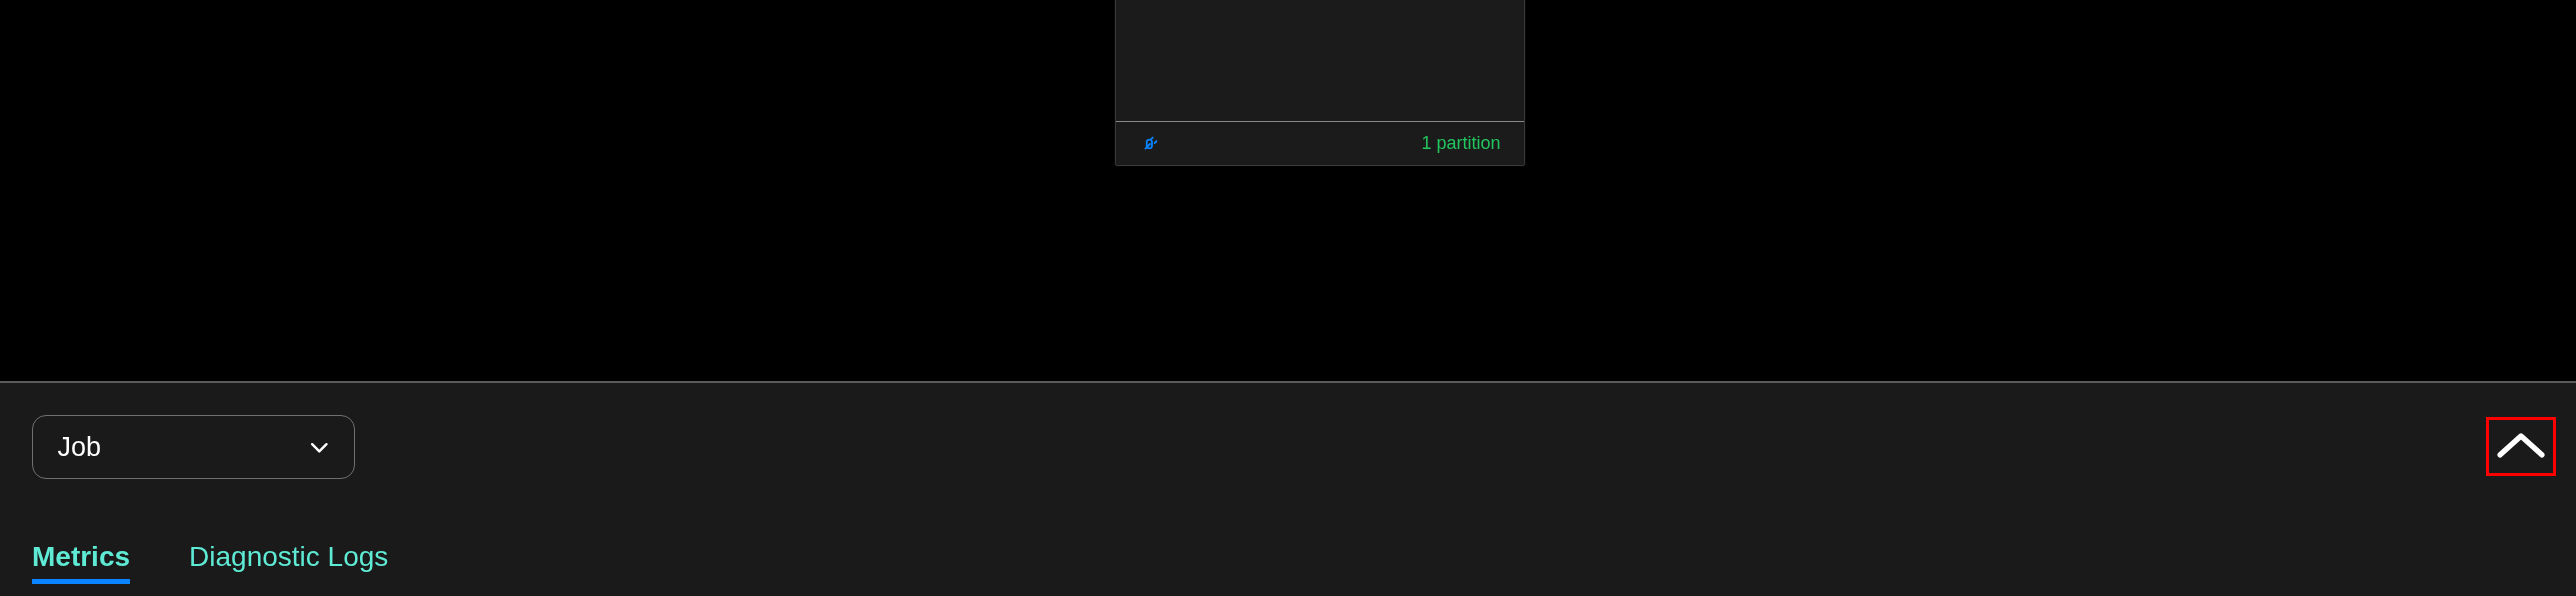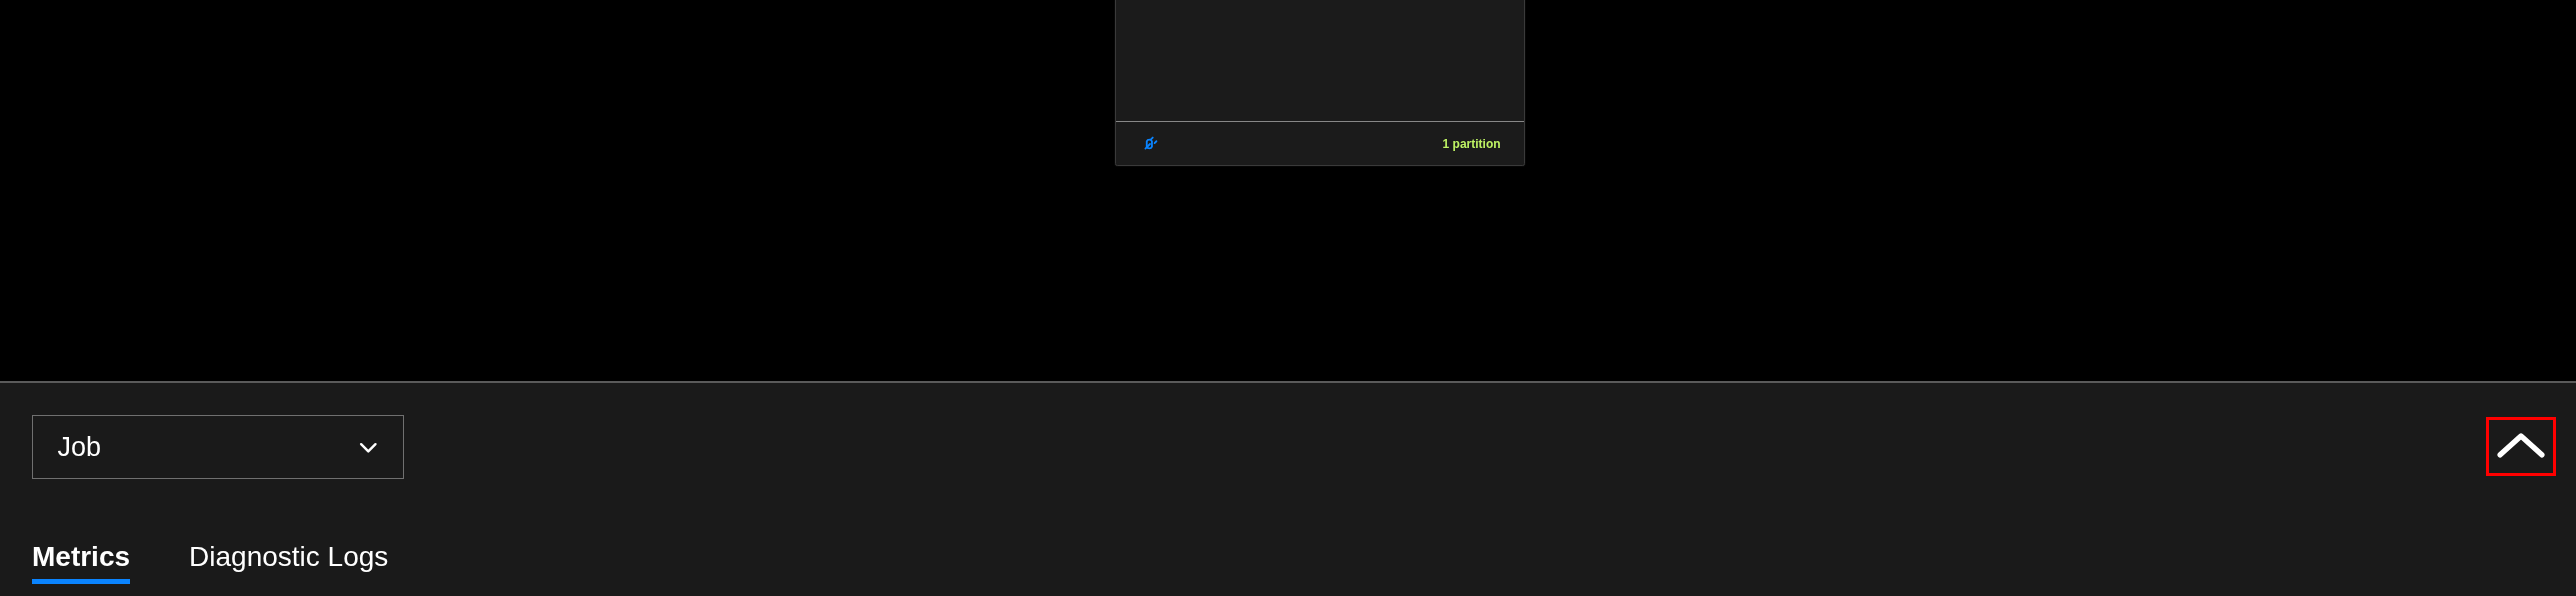--- a/index.html
+++ b/index.html
@@ -46,23 +46,23 @@
     align-items: center;
     justify-content: space-between;
     padding: 0 23.4px;
   }
   .plug-icon svg {
     width: 22px;
     height: 22px;
     display: block;
   }
   .partition-text {
-    font-size: 12px;
-    font-weight: 700;
-    color: #bef264;
+    font-size: 18px;
+    font-weight: 400;
+    color: #22c55e;
   }
 
   
   .panel-sep {
     position: absolute;
     left: 0;
     right: 0;
     top: 381px;
     height: 1.8px;
     background: #5a5a5a;
@@ -73,24 +73,24 @@
     right: 0;
     top: 383px;
     bottom: 0;
     background: #1a1a1a;
     padding: 32px 0 0 32px;
     box-sizing: border-box;
   }
 
   
   .dropdown {
-    width: 372px;
+    width: 323px;
     height: 64px;
     border: 1.2px solid #707070;
-    border-radius: 0;
+    border-radius: 14px;
     background: transparent;
     display: flex;
     align-items: center;
     justify-content: space-between;
     padding: 0 22px 0 24.6px;
     box-sizing: border-box;
     cursor: pointer;
   }
   .dropdown-label {
     font-size: 27px;
@@ -105,21 +105,21 @@
 
   
   .tabs {
     margin-top: 42px;
     display: flex;
     gap: 59px;
     align-items: flex-end;
   }
   .tab {
     font-size: 28px;
-    color: #ffffff;
+    color: #5eead4;
     padding: 0 0 9.4px 0;
     cursor: pointer;
     position: relative;
     white-space: nowrap;
   }
   .tab.active {
     font-weight: 700;
   }
   .tab.active::after {
     content: "";

